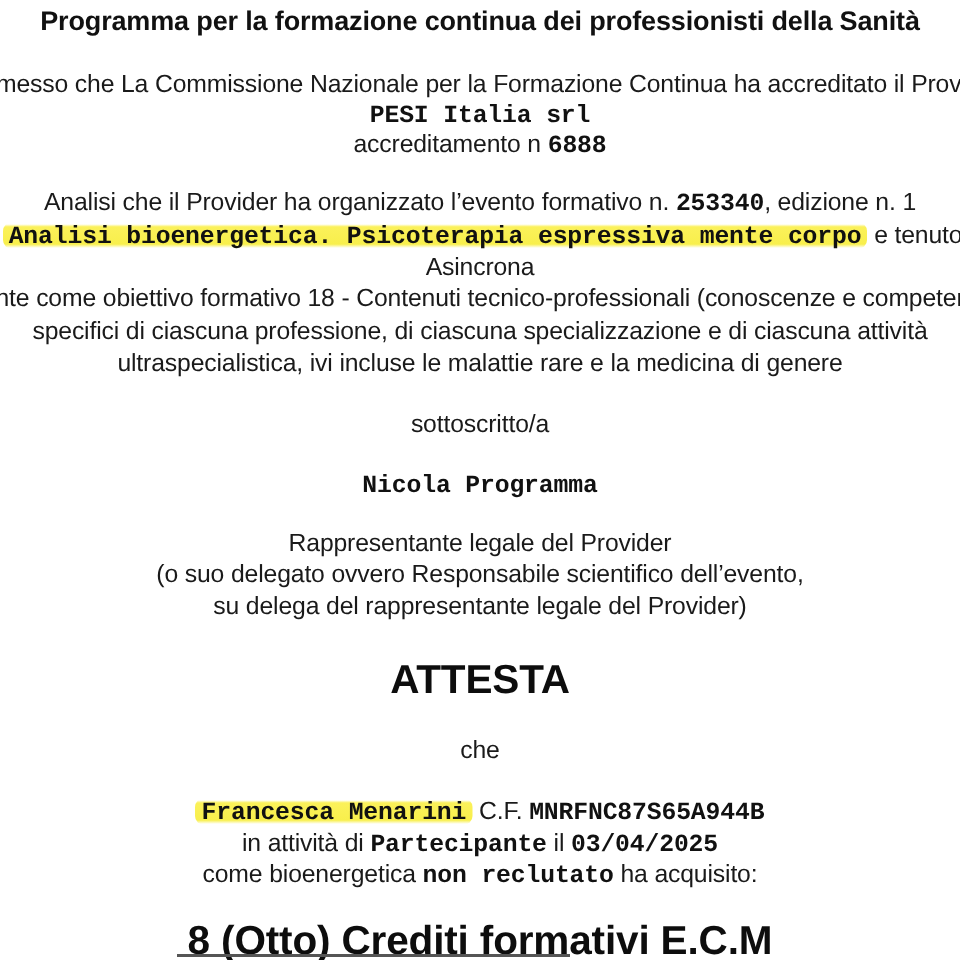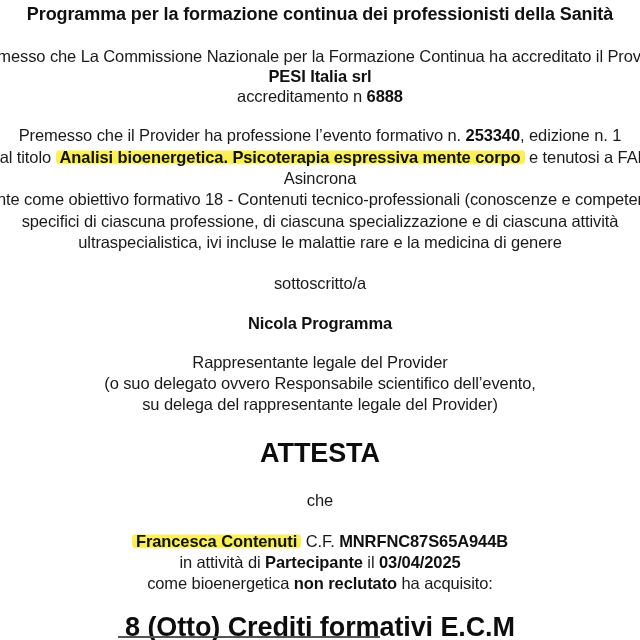--- a/index.html
+++ b/index.html
@@ -25,21 +25,21 @@
     .line {
       position: absolute;
       left: 0;
       width: 1240px;
       text-align: center;
       white-space: nowrap;
       font-size: 16.5px;
       line-height: 20px;
       letter-spacing: -0.1px;
     }
-    b { font-weight: bold; color: #111; }
+    b { font-weight: bold; color: #111; font-family: Liberation Mono, monospace; }
     .title {
       font-size: 18px;
       font-weight: bold;
       color: #111;
     }
     .hl {
       background: linear-gradient(180deg, rgba(255,255,255,0) 8%, #fbf15a 18%, #f8ef4c 82%, rgba(255,255,255,0) 96%);
       padding: 0 4px;
       border-radius: 6px;
       text-align: center;
@@ -73,21 +73,21 @@
   <div class="line title" style="top:4px;">Programma per la formazione continua dei professionisti della Sanità</div>
 
   <div class="line" style="top:46px;">Premesso che La Commissione Nazionale per la Formazione Continua ha accreditato il Provider</div>
 
   <div class="line" style="top:66px;">
     <b>PESI Italia srl</b>
   </div>
 
   <div class="line" style="top:86px;"><span>accreditamento n</span> <b>6888</b></div>
 
-  <div class="line" style="top:125px;"><span>Premesso che il Provider ha professione l’evento formativo n.</span> <b>253340</b><span>, edizione n. 1</span></div>
+  <div class="line" style="top:125px;"><span>Analisi che il Provider ha organizzato l’evento formativo n.</span> <b>253340</b><span>, edizione n. 1</span></div>
 
   <div class="line" style="top:147px;"><span>dal titolo </span> <span class="hl"><b>Analisi bioenergetica. Psicoterapia espressiva mente corpo</b></span><span> e tenutosi a FAD</span></div>
 
   <div class="line" style="top:168px;">Asincrona</div>
 
   <div class="line" style="top:189px;">avente come obiettivo formativo 18 - Contenuti tecnico-professionali (conoscenze e competenze)</div>
   <div class="line" style="top:211px;">specifici di ciascuna professione, di ciascuna specializzazione e di ciascuna attività</div>
   <div class="line" style="top:232px;">ultraspecialistica, ivi incluse le malattie rare e la medicina di genere</div>
 
   <div class="line" style="top:273px;">sottoscritto/a</div>
@@ -97,21 +97,21 @@
   </div>
 
   <div class="line" style="top:352px;">Rappresentante legale del Provider</div>
   <div class="line" style="top:373px;">(o suo delegato ovvero Responsabile scientifico dell’evento,</div>
   <div class="line" style="top:394px;">su delega del rappresentante legale del Provider)</div>
 
   <div class="line attesta" style="top:437px;">ATTESTA</div>
 
   <div class="line" style="top:490px;">che</div>
 
-  <div class="line" style="top:531px;"><span class="hl"><b>Francesca Contenuti</b></span><span> C.F. </span><b>MNRFNC87S65A944B</b></div>
+  <div class="line" style="top:531px;"><span class="hl"><b>Francesca Menarini</b></span><span> C.F. </span><b>MNRFNC87S65A944B</b></div>
 
   <div class="line" style="top:552px;"><span>in attività di </span><b>Partecipante</b><span> il </span><b>03/04/2025</b></div>
 
   <div class="line" style="top:573px;"><span>come bioenergetica </span><b>non reclutato</b><span> ha acquisito:</span></div>
 
   <div class="line credits" style="top:611px;">8 (Otto) Crediti formativi E.C.M</div>
 </div>
 
 <div class="underline-bar"></div>
 

